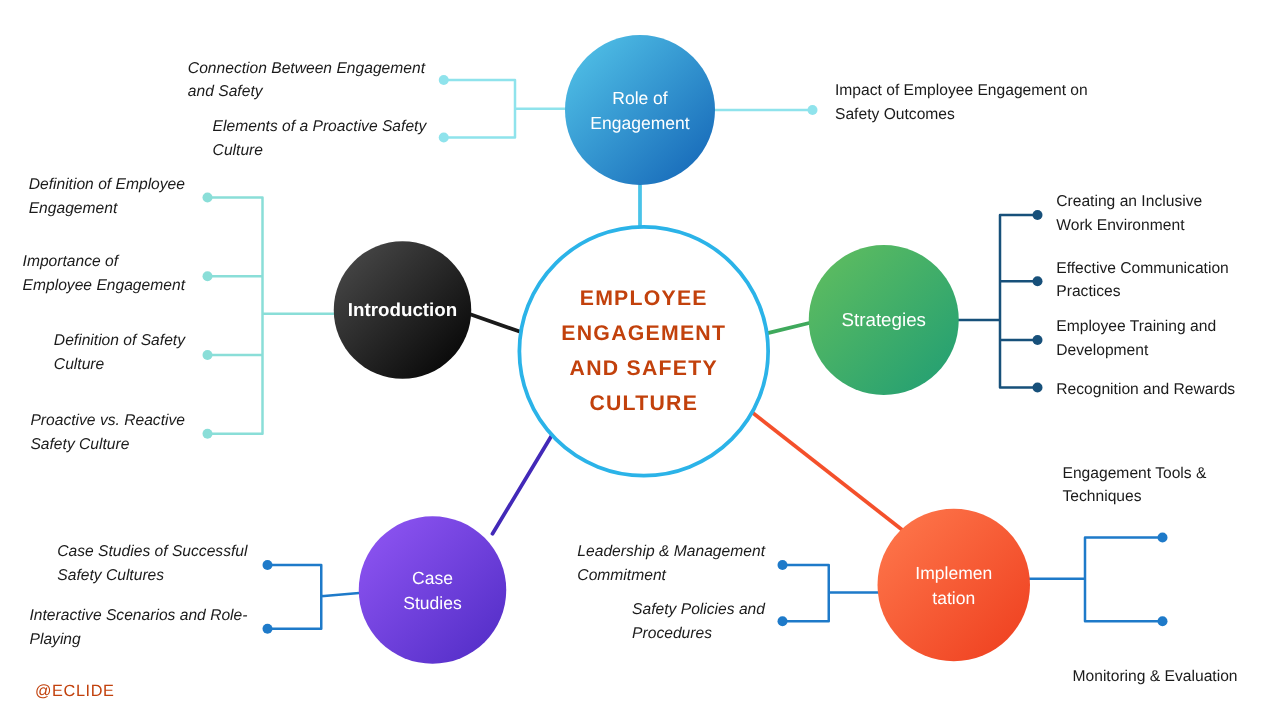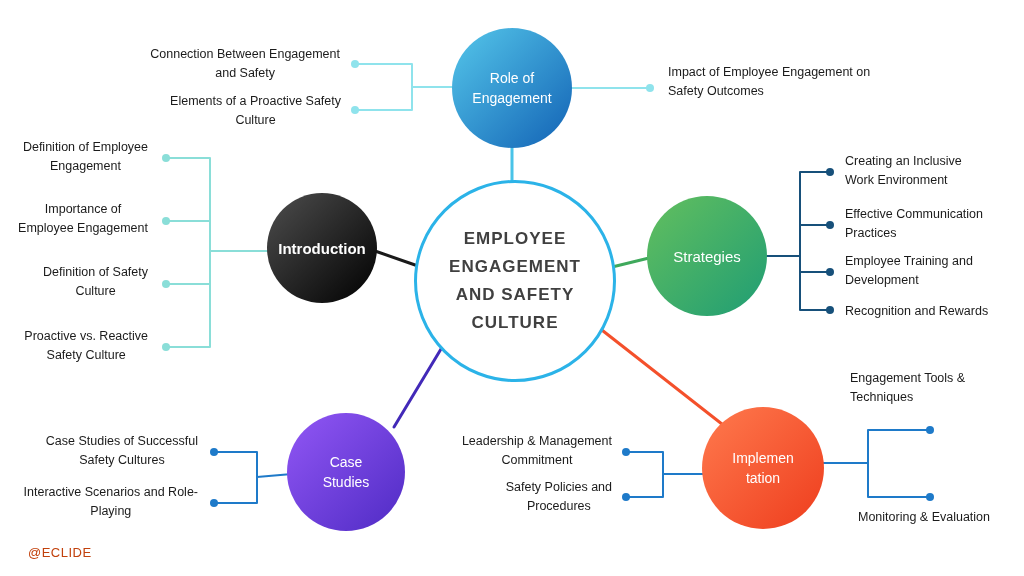--- a/index.html
+++ b/index.html
@@ -20,33 +20,33 @@
   .c-case  { stroke:var(--c-case,#4229B8); }
   .c-impl  { stroke:var(--c-impl,#F4502B); }
 
   .node {
     position:absolute; border-radius:50%;
     display:flex; align-items:center; justify-content:center;
     color:#ffffff; text-align:center; white-space:pre-line;
   }
   .node-center {
     background:#ffffff; border:3px solid var(--center-border,#2BB3E8);
-    color:#404040; font-weight:bold; font-size:17px; letter-spacing:1px; line-height:1.65;
+    color:#c2410c; font-weight:bold; font-size:17px; letter-spacing:1px; line-height:1.65;
   }
   .node-role  { background:linear-gradient(135deg, var(--role-c1,#55C7EA), var(--role-c2,#1262B5)); font-size:14px; line-height:1.45; }
   .node-intro { background:linear-gradient(135deg, var(--intro-c1,#4E4E4E), var(--intro-c2,#000000)); font-size:15px; font-weight:bold; }
   .node-strat { background:linear-gradient(135deg, var(--strat-c1,#63BF5E), var(--strat-c2,#1F9D74)); font-size:15px; }
   .node-case  { background:linear-gradient(135deg, var(--case-c1,#9257F5), var(--case-c2,#4F2BC4)); font-size:14px; line-height:1.45; }
   .node-impl  { background:linear-gradient(135deg, var(--impl-c1,#FF7A4E), var(--impl-c2,#EE3D1D)); font-size:14px; line-height:1.45; }
 
   .label {
     position:absolute; font-size:12.5px; line-height:1.5; color:#1b1b1b;
     white-space:pre-line;
   }
-  .label.r { text-align:center; }
+  .label.r { text-align:left;font-style:italic; }
   .label.c { text-align:left; }
   .watermark {
     position:absolute; left:28px; top:545px; font-size:13px; color:#c2410c; letter-spacing:0.5px;
   }
 </style>
 </head>
 <body>
 
 <div class="canvas">
 
@@ -165,17 +165,17 @@
   <div class="label r" style="right:826px; top:483px;">Interactive Scenarios and Role-
 Playing</div>
 
   <div class="label r" style="right:412px; top:478px;">Safety Policies and
 Procedures</div>
   <div class="label r" style="right:412px; top:432px;">Leadership &amp; Management
 Commitment</div>
 
   <div class="label c" style="left:850px; top:369px; width:150px;">Engagement Tools &amp;
 Techniques</div>
-  <div class="label" style="left:858px; top:508px;">Monitoring &amp; Evaluation</div>
+  <div class="label" style="left:858px; top:532px;">Monitoring &amp; Evaluation</div>
 
   <div class="watermark">@ECLIDE</div>
 
 </div>
 
 </body></html>

